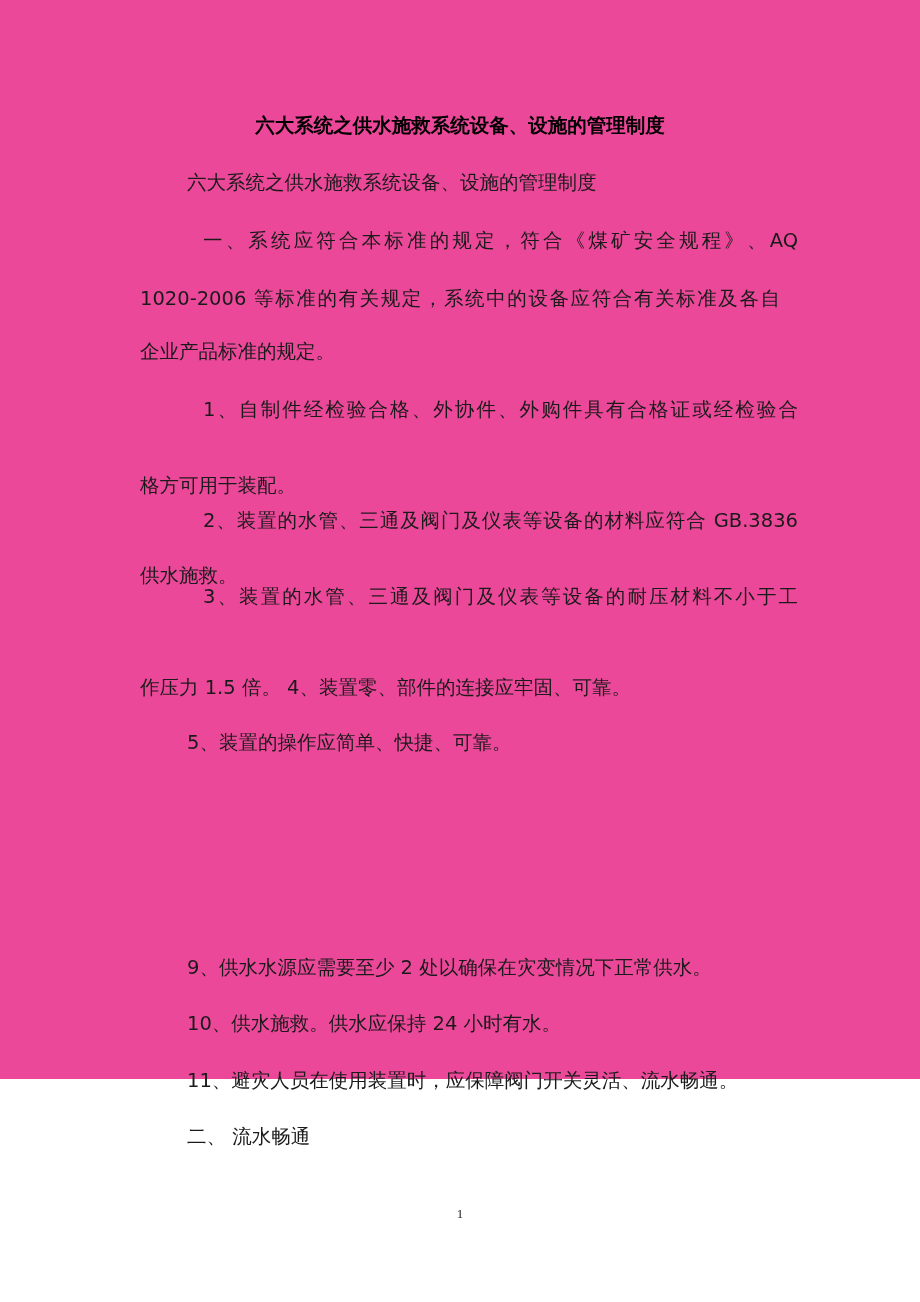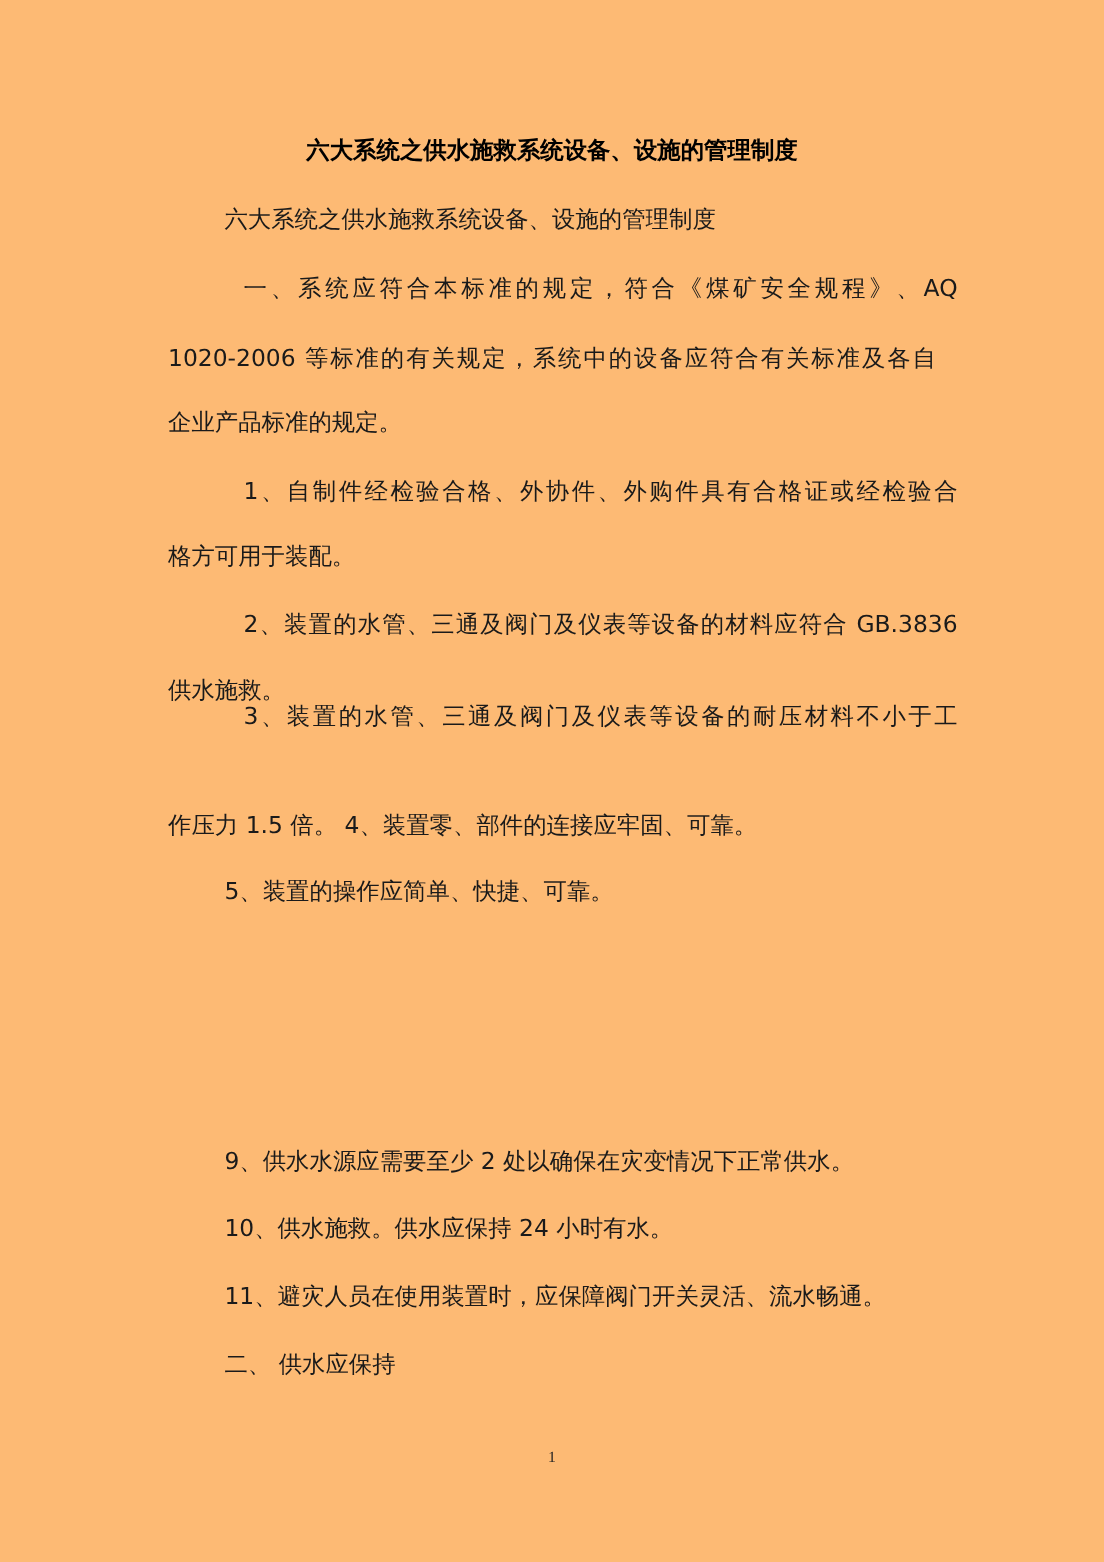--- a/index.html
+++ b/index.html
@@ -1,18 +1,18 @@
 <!DOCTYPE html>
 <html><head>
   <meta charset="utf-8">
   <style>
     html, body { margin: 0; padding: 0; background: #ffffff; }
     body { width: 920px; height: 1302px; position: relative; overflow: hidden;
            font-family: "DejaVu Sans", "Liberation Sans", sans-serif; color: #111; }
-    .page { position: absolute; left: 0; top: 0; width: 920px; height: 1302px; background: #fdba74; }
+    .page { position: absolute; left: 0; top: 0; width: 920px; height: 1079px; background: #ec4899; }
     .title { position: absolute; left: 0; width: 920px; top: 112px; text-align: center;
              font-size: 19.5px; font-weight: bold; letter-spacing: 0px; color: #000; }
     .line { position: absolute; left: 140px; width: 645px; font-size: 19.5px; line-height: 28px;
             white-space: nowrap; color: #1a1a1a; }
     .indent { left: 187px; }
     .justify { text-align: justify; text-align-last: justify; width: 640px; }
     .justify.indent { width: 595px; margin-left: 16px; }
     .pagenum { position: absolute; left: 0; width: 920px; top: 1206px; text-align: center;
                font-family: "Liberation Serif", serif; font-size: 13px; color: #222; }
   </style>
@@ -20,25 +20,25 @@
 <body>
 
 <div class="page">
   <div class="title">六大系统之供水施救系统设备、设施的管理制度</div>
 
   <div class="line indent" style="top:169px">六大系统之供水施救系统设备、设施的管理制度</div>
   <div class="line indent justify" style="top:227px">一、系统应符合本标准的规定，符合《煤矿安全规程》、AQ</div>
   <div class="line justify" style="top:285px">1020-2006 等标准的有关规定，系统中的设备应符合有关标准及各自</div>
   <div class="line" style="top:338px">企业产品标准的规定。</div>
   <div class="line indent justify" style="top:396px">1、自制件经检验合格、外协件、外购件具有合格证或经检验合</div>
-  <div class="line" style="top:450px">格方可用于装配。</div>
+  <div class="line" style="top:472px">格方可用于装配。</div>
   <div class="line indent justify" style="top:507px">2、装置的水管、三通及阀门及仪表等设备的材料应符合 GB.3836</div>
   <div class="line" style="top:562px">供水施救。</div>
   <div class="line indent justify" style="top:583px">3、装置的水管、三通及阀门及仪表等设备的耐压材料不小于工</div>
   <div class="line" style="top:674px">作压力 1.5 倍。 4、装置零、部件的连接应牢固、可靠。</div>
   <div class="line indent" style="top:729px">5、装置的操作应简单、快捷、可靠。</div>
   <div class="line indent" style="top:954px">9、供水水源应需要至少 2 处以确保在灾变情况下正常供水。</div>
   <div class="line indent" style="top:1010px">10、供水施救。供水应保持 24 小时有水。</div>
   <div class="line indent" style="top:1067px">11、避灾人员在使用装置时，应保障阀门开关灵活、流水畅通。</div>
-  <div class="line indent" style="top:1123px">二、  供水应保持</div>
+  <div class="line indent" style="top:1123px">二、  流水畅通</div>
 
   <div class="pagenum">1</div>
 </div>
 
 </body></html>

